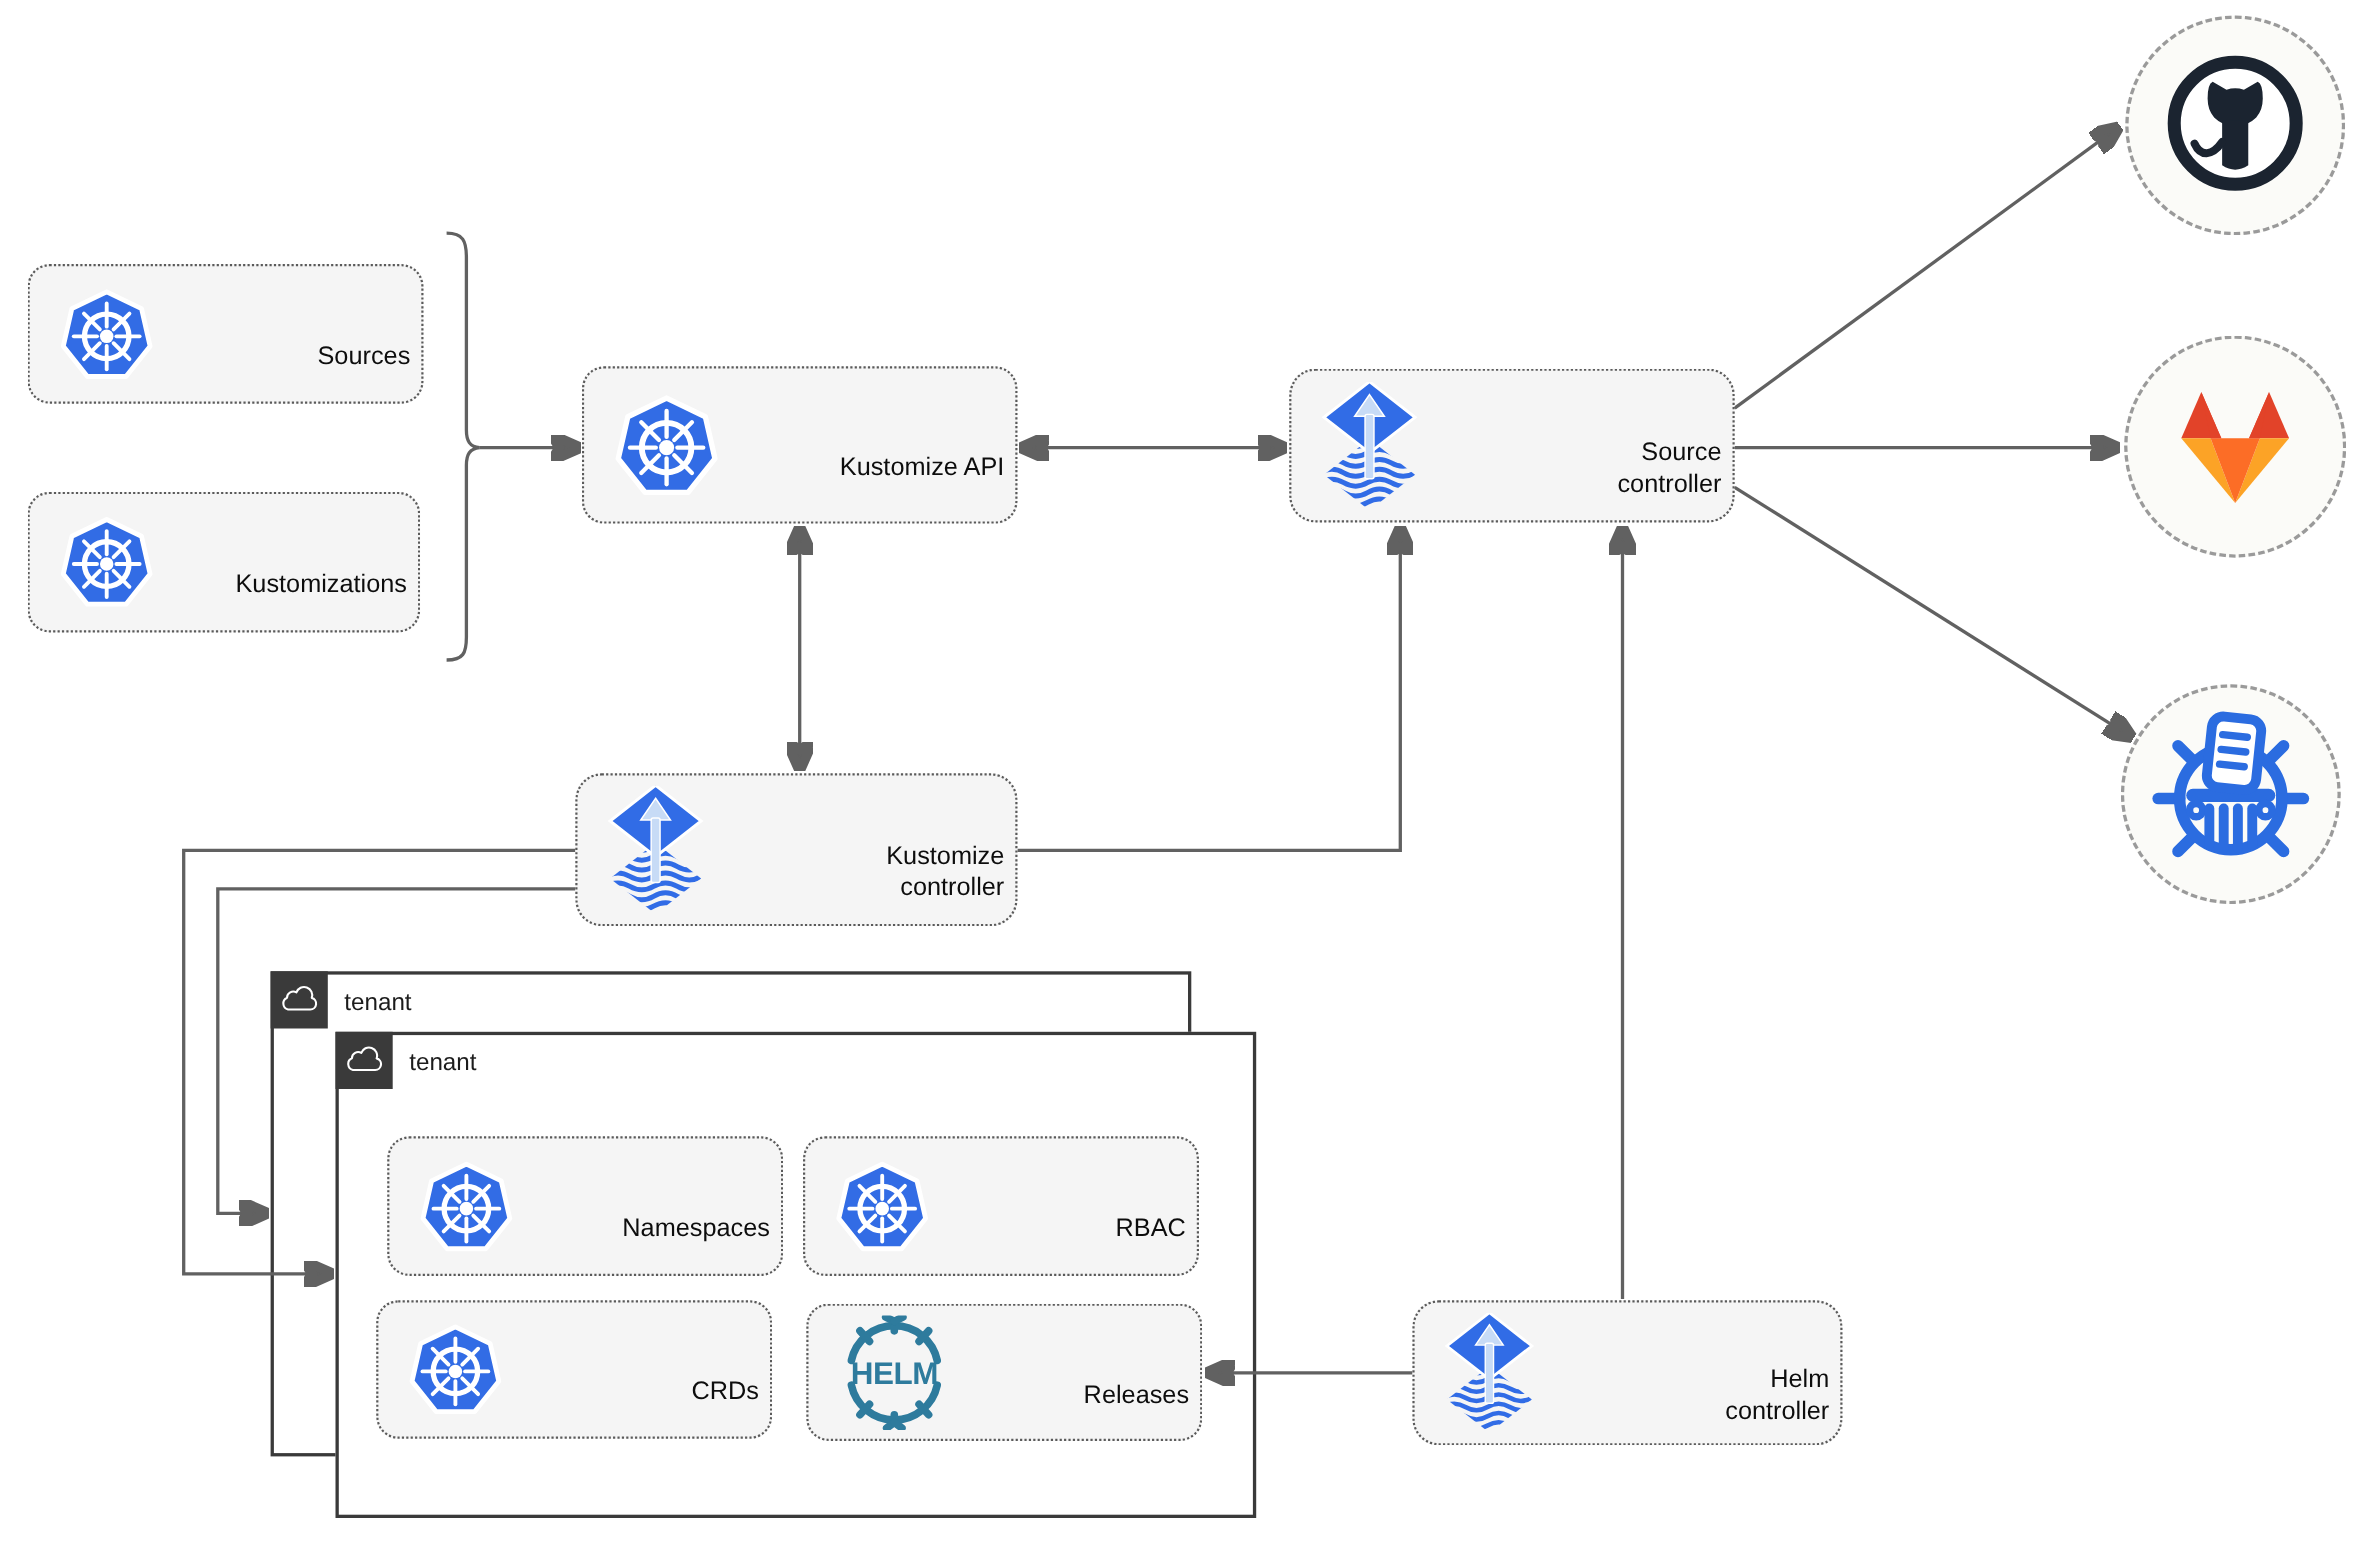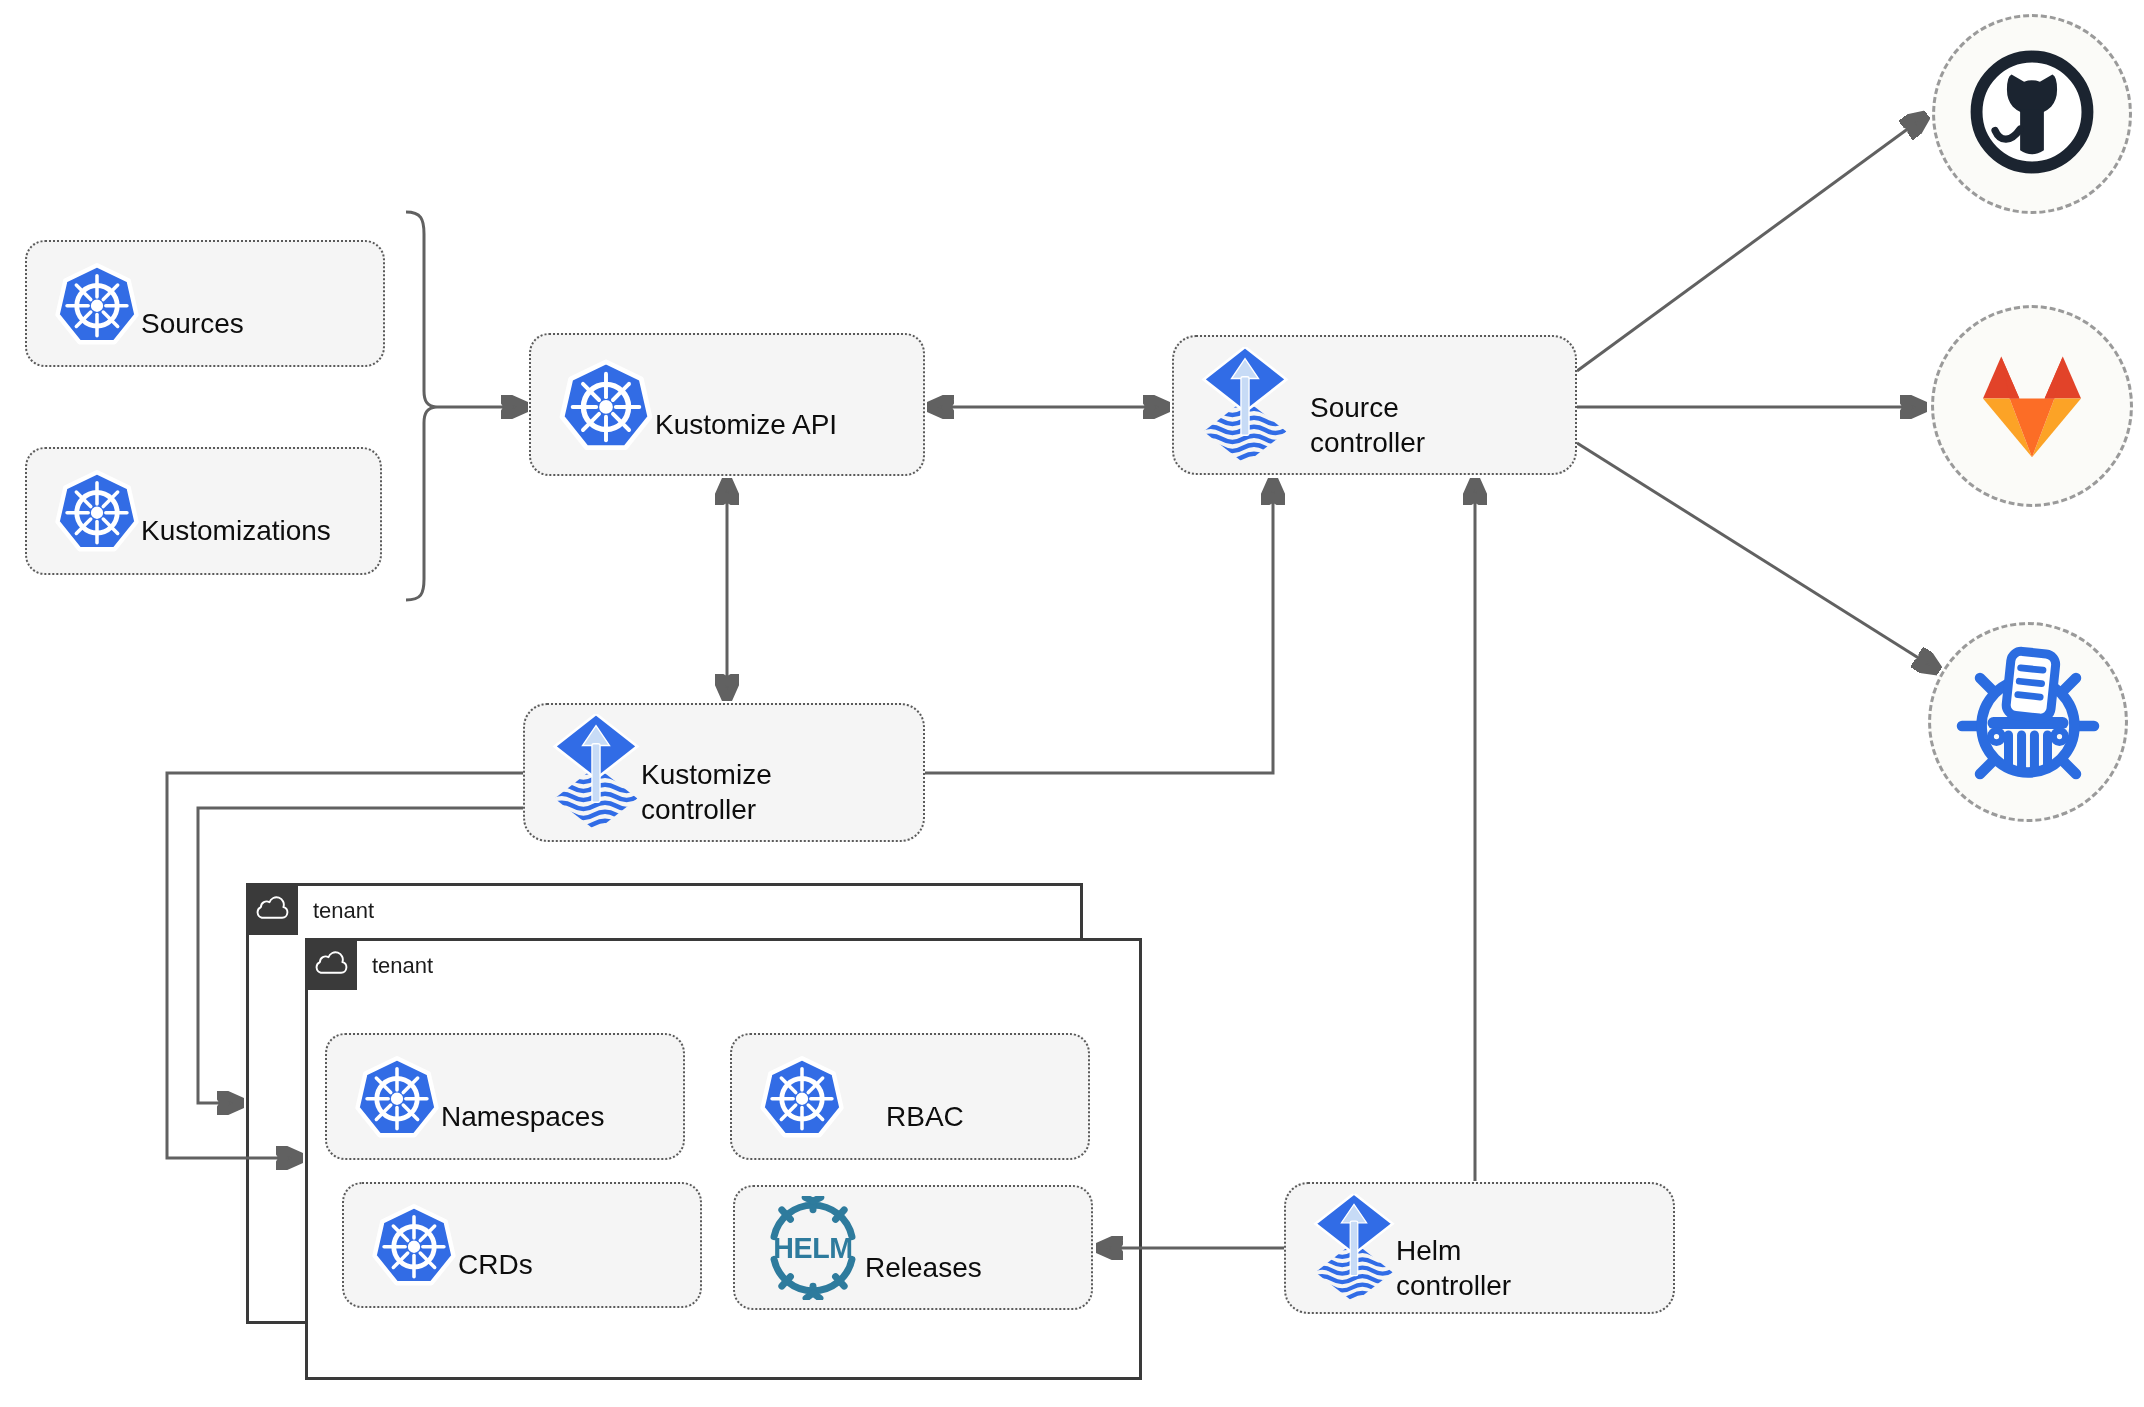--- a/index.html
+++ b/index.html
@@ -4,32 +4,32 @@
 <style>
   html,body{margin:0;padding:0;background:#ffffff;}
   #canvas{position:relative;width:2144px;height:1407px;background:#fff;overflow:hidden;
           font-family:"Liberation Sans","DejaVu Sans",sans-serif;}
 
   
   .node{position:absolute;background:var(--node_bg);border:2px dotted var(--node_border);
         border-radius:20px;display:flex;align-items:center;z-index:4;box-sizing:border-box;}
   .node .icon{margin-left:26px;flex:0 0 auto;display:flex;align-items:center;}
   .node .icon svg{display:block;}
-  .node .label{flex:1;text-align:left;font-size:28px;color:#0d0d0d;
+  .node .label{flex:1;text-align:right;font-size:23px;color:#0d0d0d;
                white-space:pre-line;line-height:1.25;padding-right:10px;margin-top:39px;}
   .node.ctrl{border-radius:24px;}
 
   
   #n-sources       {left:25px;  top:240px;  width:360px; height:127px;}
   #n-kustomizations{left:25px;  top:447px;  width:357px; height:128px;}
   #n-k8sapi        {left:529px; top:333px;  width:396px; height:143px;}
   #n-sourcectrl    {left:1172px;top:335px;  width:405px; height:140px;gap:20px;}
   #n-kustomizectrl {left:523px; top:703px;  width:402px; height:139px;}
   #n-helmctrl      {left:1284px;top:1182px; width:391px; height:132px;}
-  #n-namespaces    {left:325px; top:1033px; width:360px; height:127px;}
+  #n-namespaces    {left:352px; top:1033px; width:360px; height:127px;}
   #n-rbac          {left:730px; top:1033px; width:360px; height:127px;gap:40px;}
   #n-crds          {left:342px; top:1182px; width:360px; height:126px;}
   #n-releases      {left:733px; top:1185px; width:360px; height:125px;}
 
   
   .tenant{position:absolute;background:#ffffff;border:3px solid var(--tenant_border);box-sizing:border-box;}
   #tenant-outer{left:246px;top:883px;width:837px;height:441px;z-index:1;}
   #tenant-inner{left:305px;top:938px;width:837px;height:442px;z-index:2;}
   .tenant .tab{position:absolute;left:-3px;top:-3px;width:52px;height:52px;
                background:var(--tenant_tab);display:flex;align-items:center;justify-content:center;}

